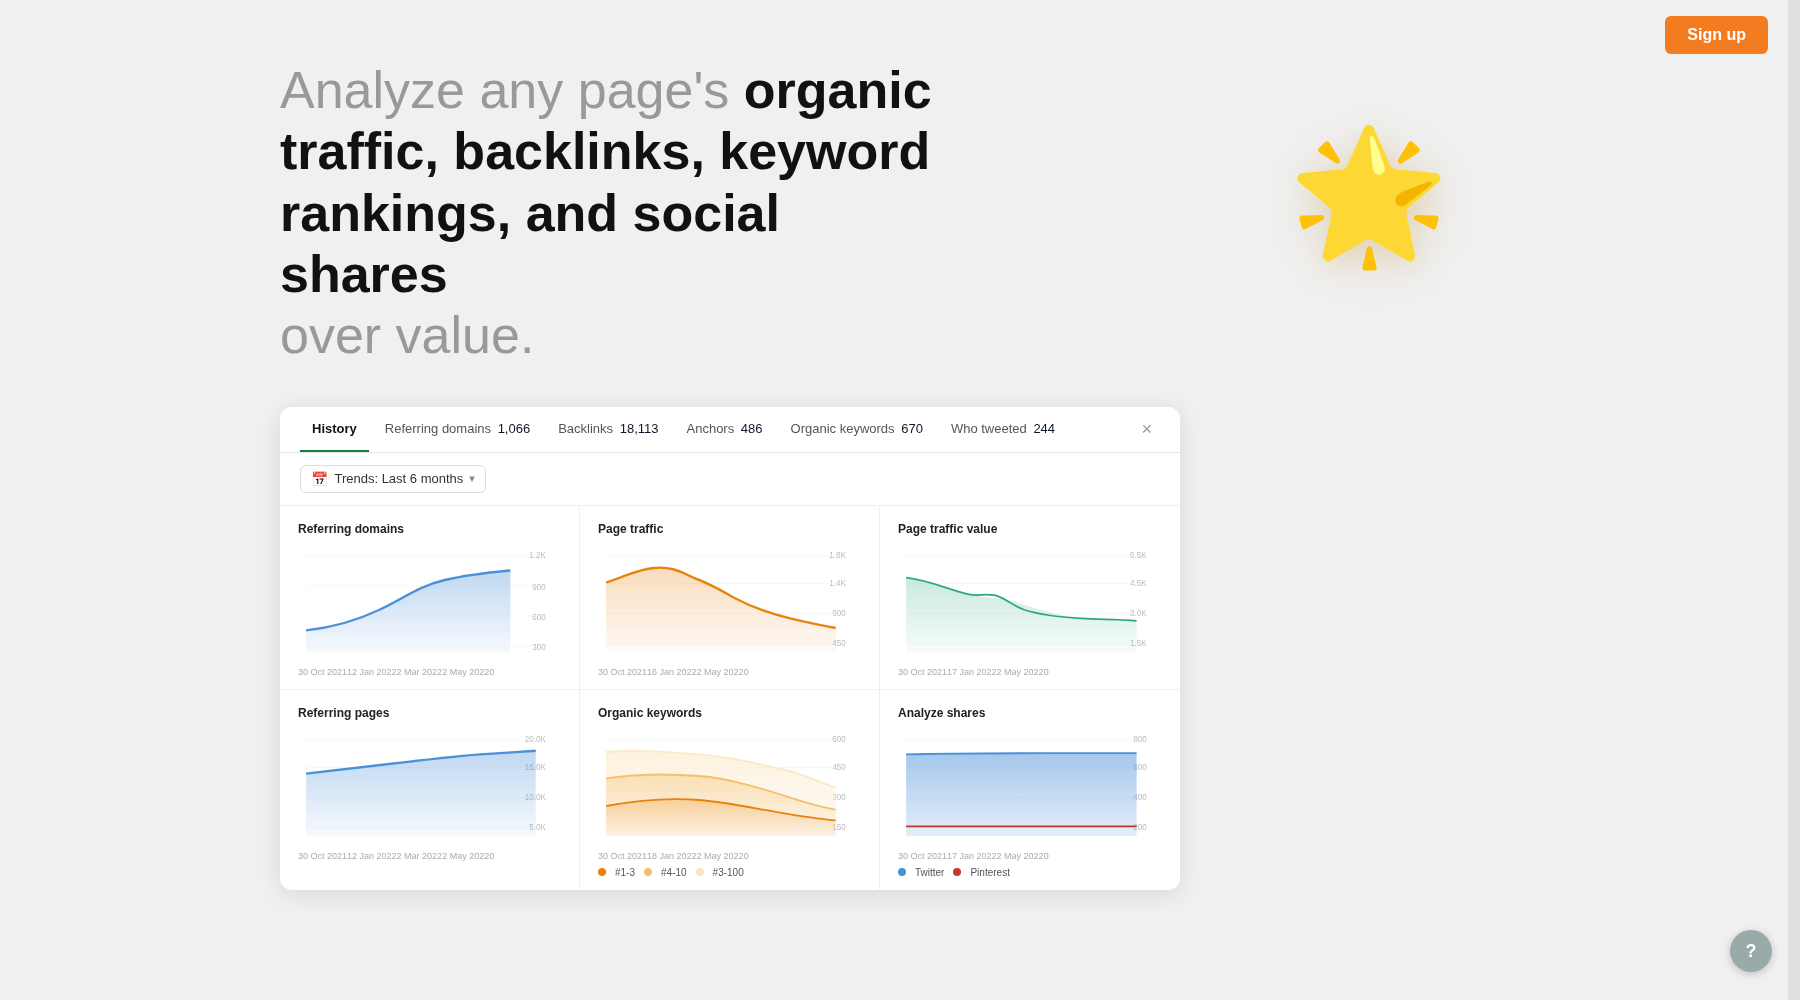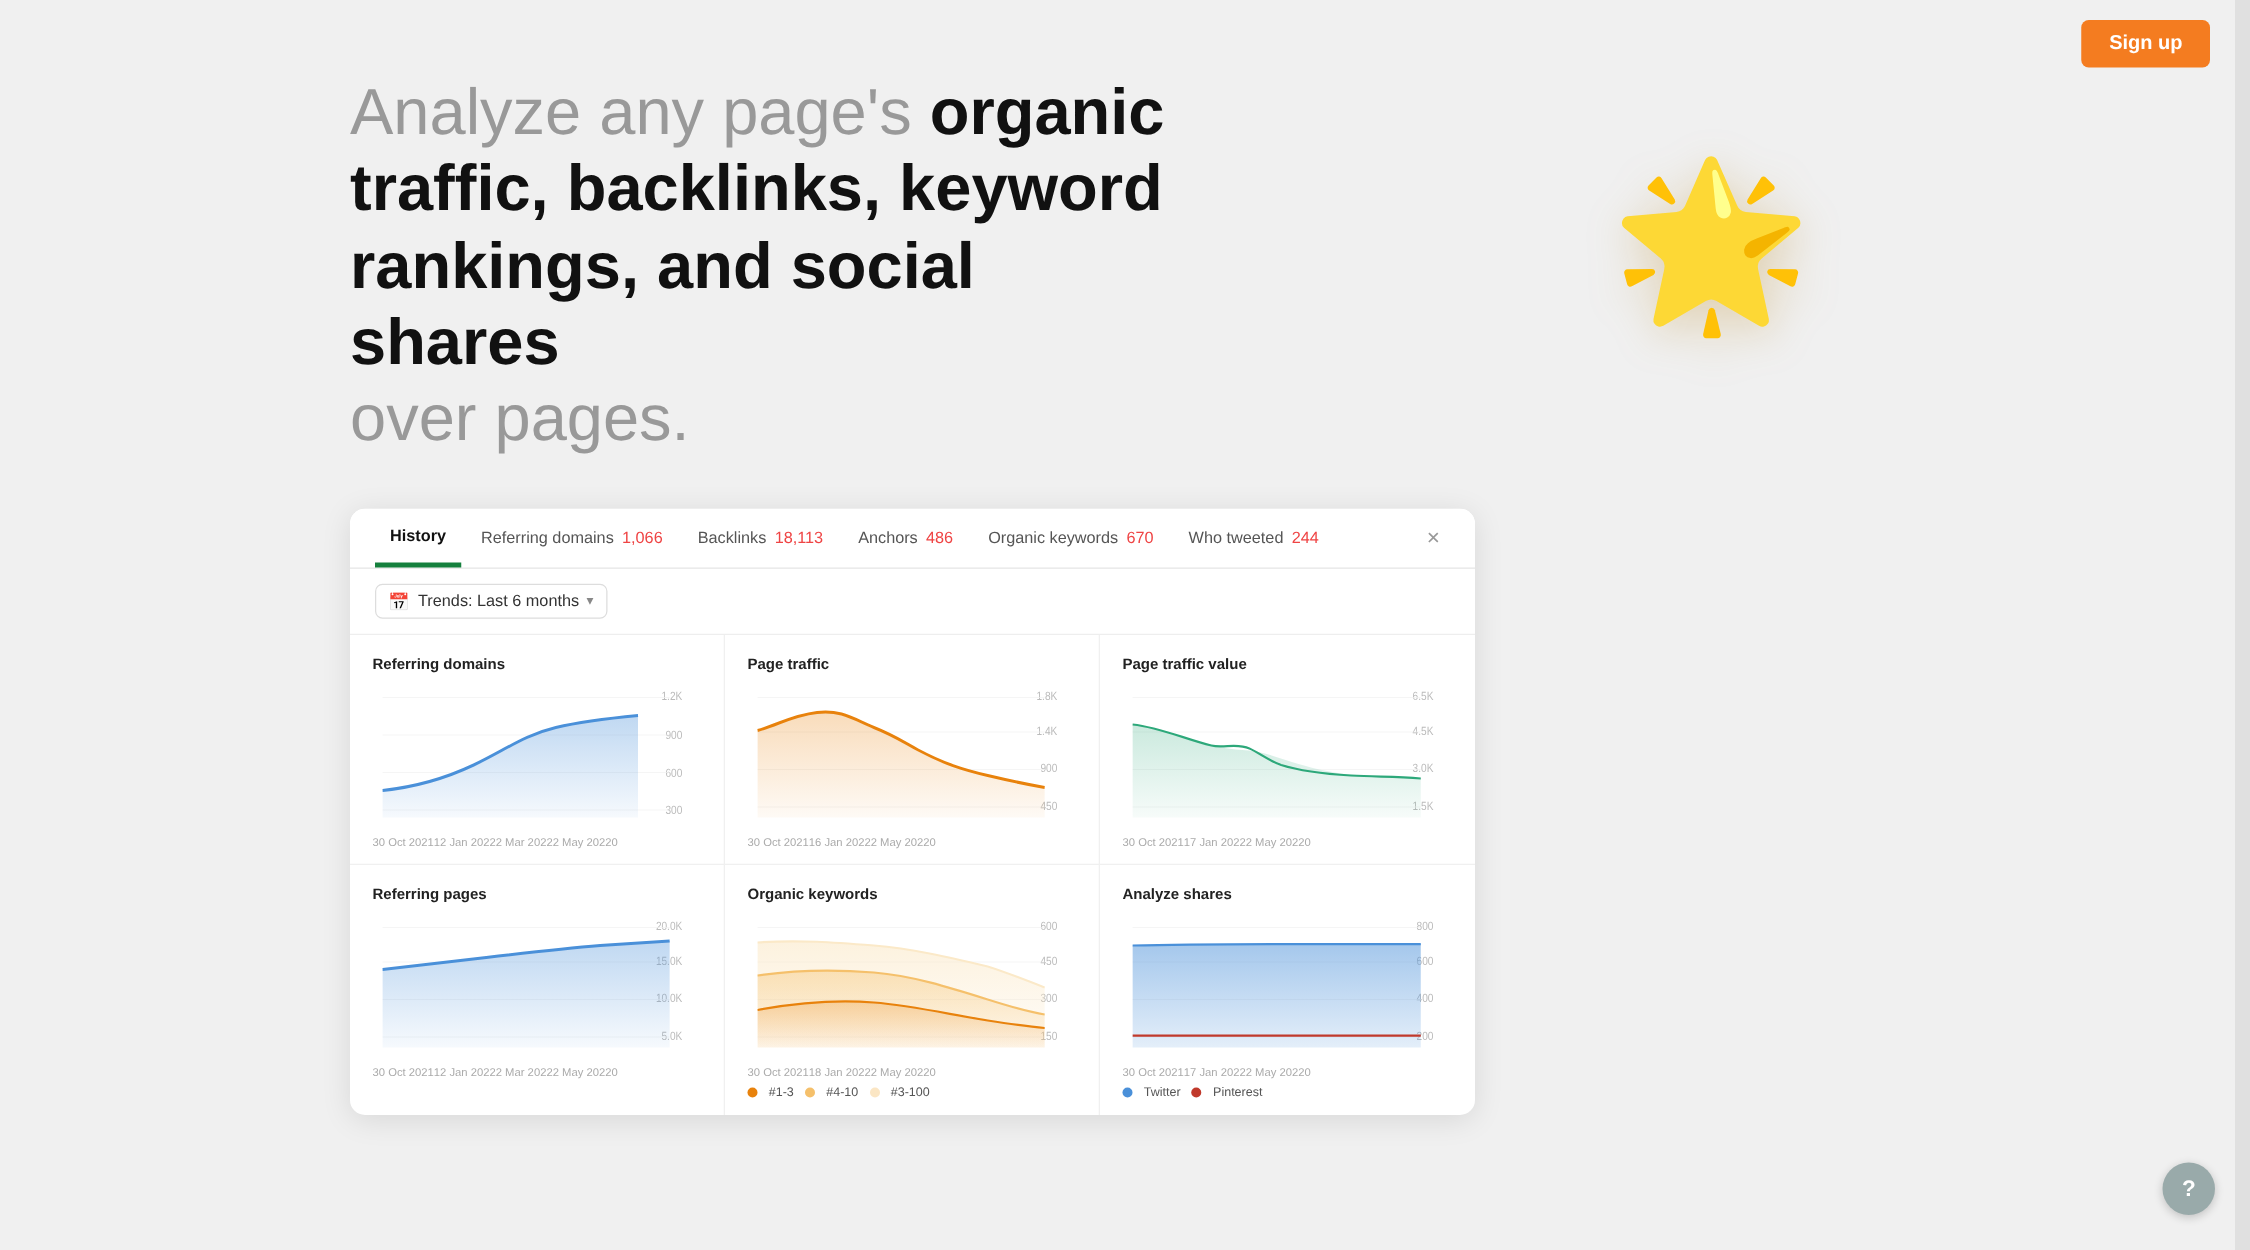--- a/index.html
+++ b/index.html
@@ -83,24 +83,24 @@
       padding: 14px 12px;
       font-size: 13px;
       color: #555;
       cursor: pointer;
       border-bottom: 2px solid transparent;
       white-space: nowrap;
     }
     .tab.active {
       color: #111;
       font-weight: 600;
-      border-bottom: 4px solid #15803d;
+      border-bottom: 2px solid #15803d;
     }
     .tab .count {
-      color: #ef4444;
+      color: #0f172a;
       font-weight: 400;
       margin-left: 3px;
     }
     .close-btn {
       margin-left: auto;
       background: none;
       border: none;
       font-size: 18px;
       color: #999;
       cursor: pointer;
@@ -217,21 +217,21 @@
 
 <div class="top-bar">
   <button class="sign-up-btn">Sign up</button>
 </div>
 
 <div class="hero">
   <h1 class="hero-title">
     <span>Analyze any page's </span><strong>organic</strong><br>
     <strong>traffic, backlinks, keyword</strong><br>
     <strong>rankings, and social shares</strong><br>
-    <span>over pages.</span>
+    <span>over value.</span>
   </h1>
 </div>
 
 <div class="star-decoration" style="font-size:130px; position:absolute; top:130px; right:350px; filter: drop-shadow(2px 8px 16px rgba(180,120,0,0.25));">
   🌟
 </div>
 
 <div class="dashboard-card">
 
   <div class="tabs">

